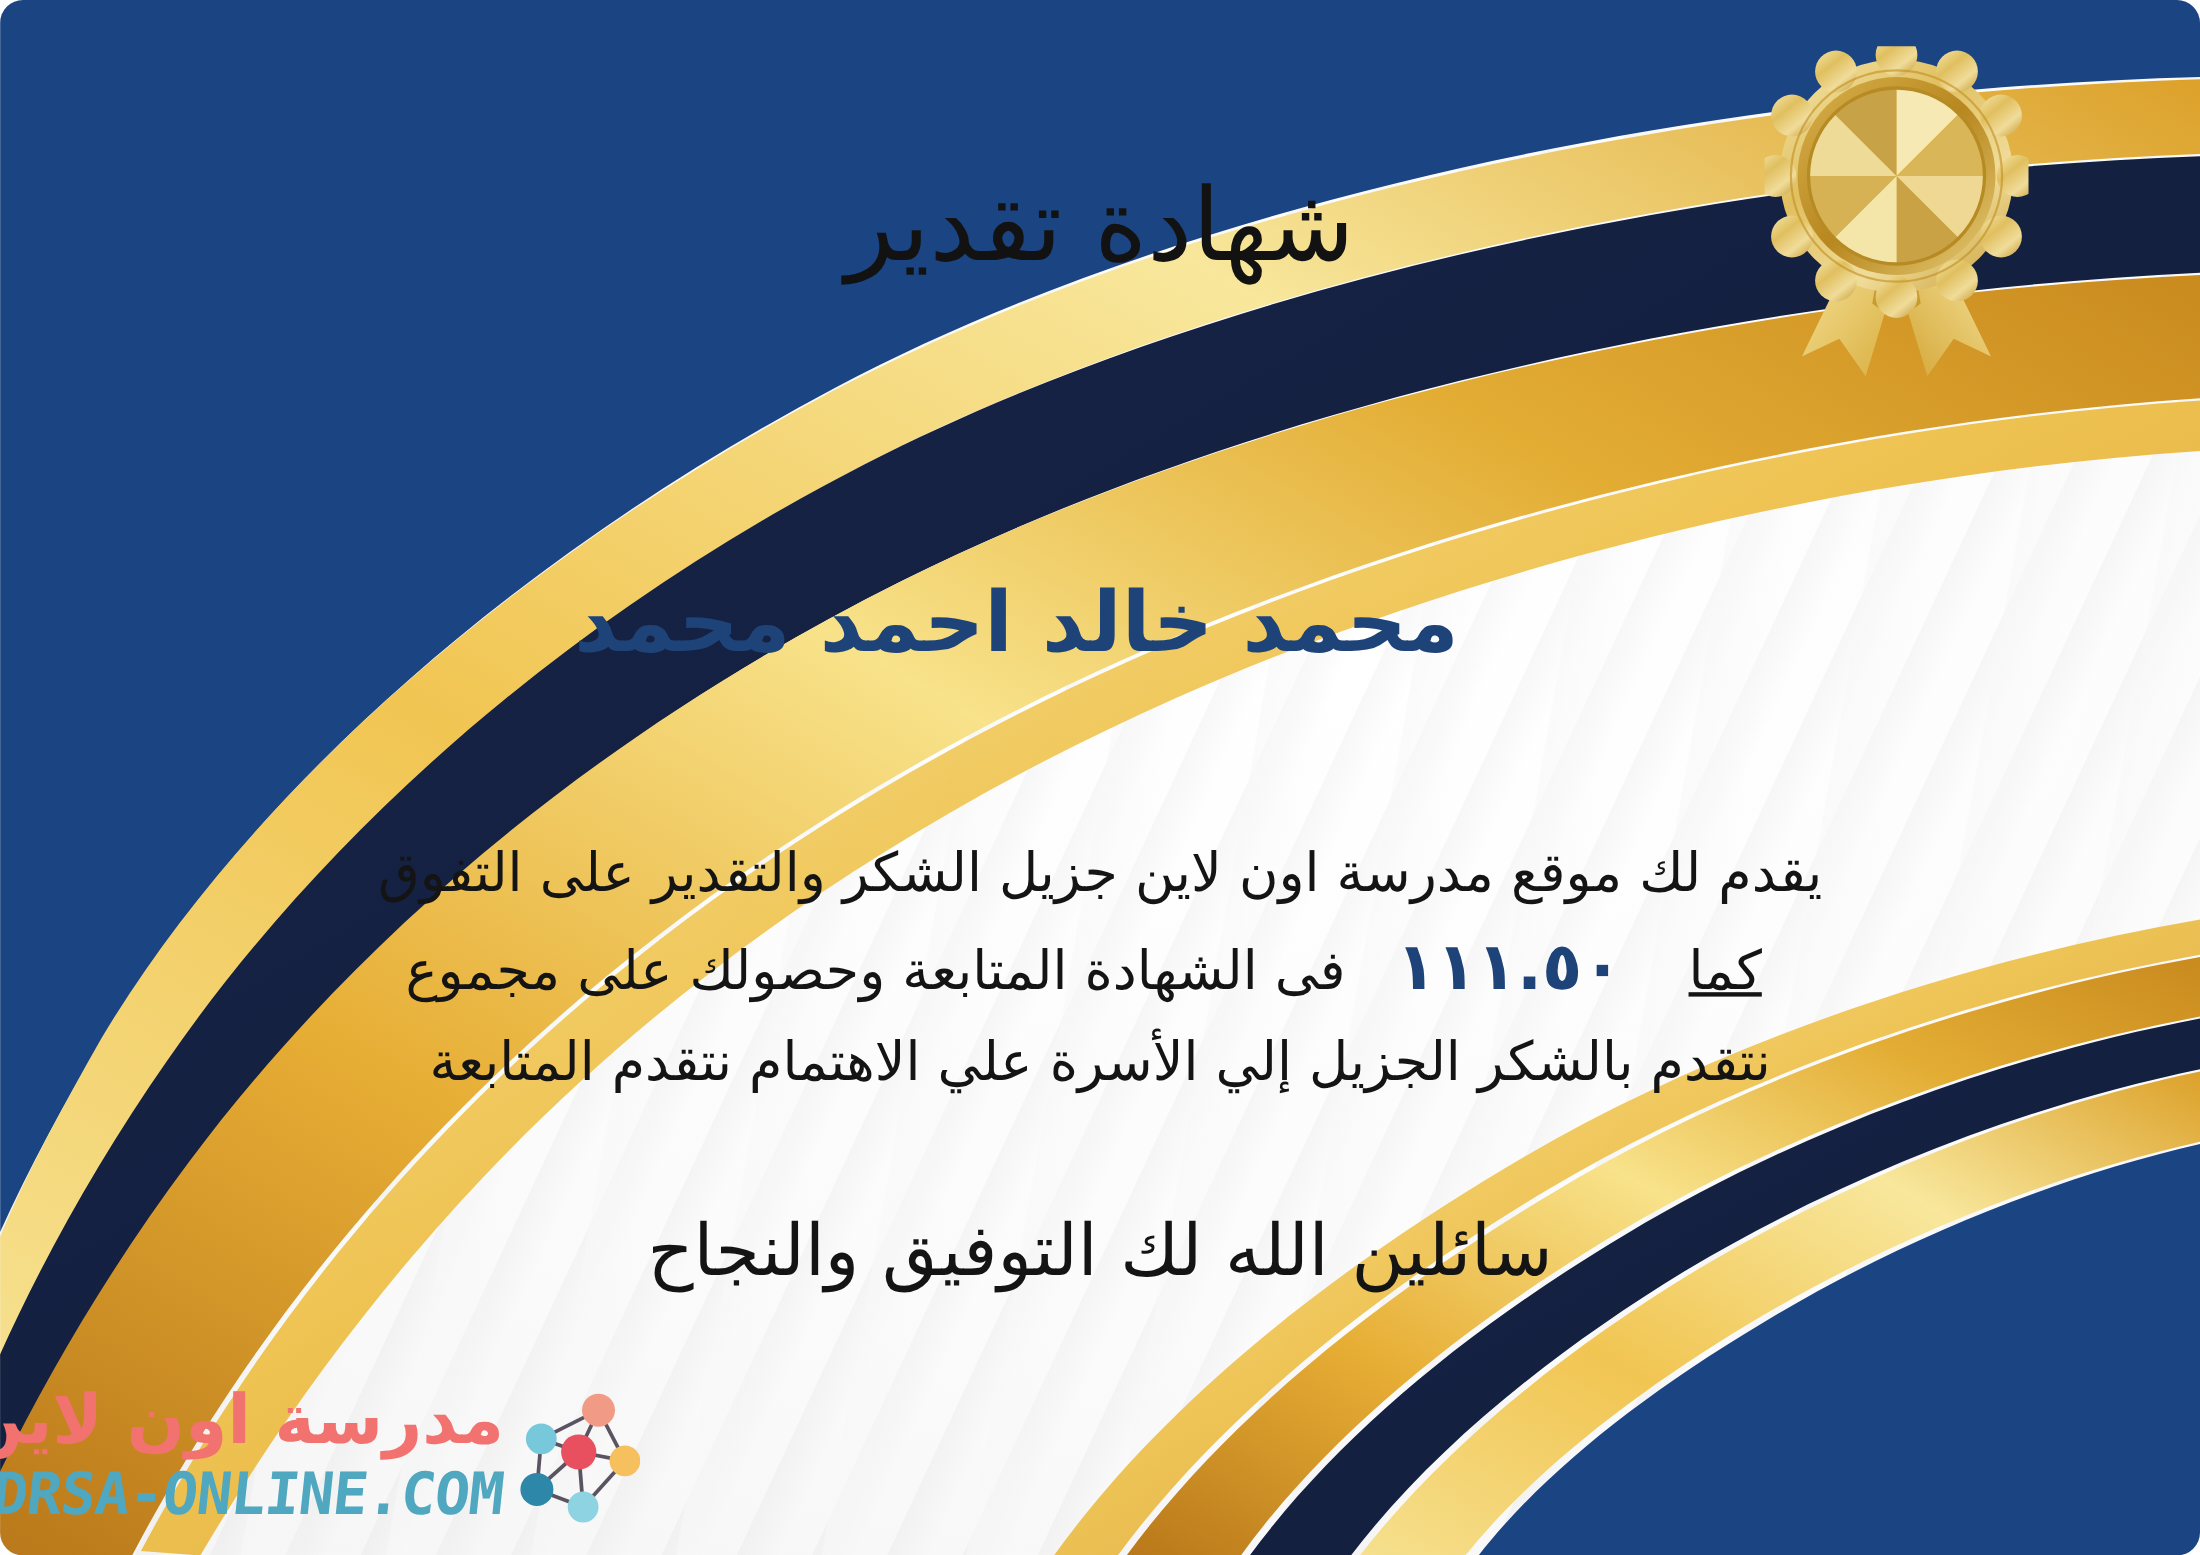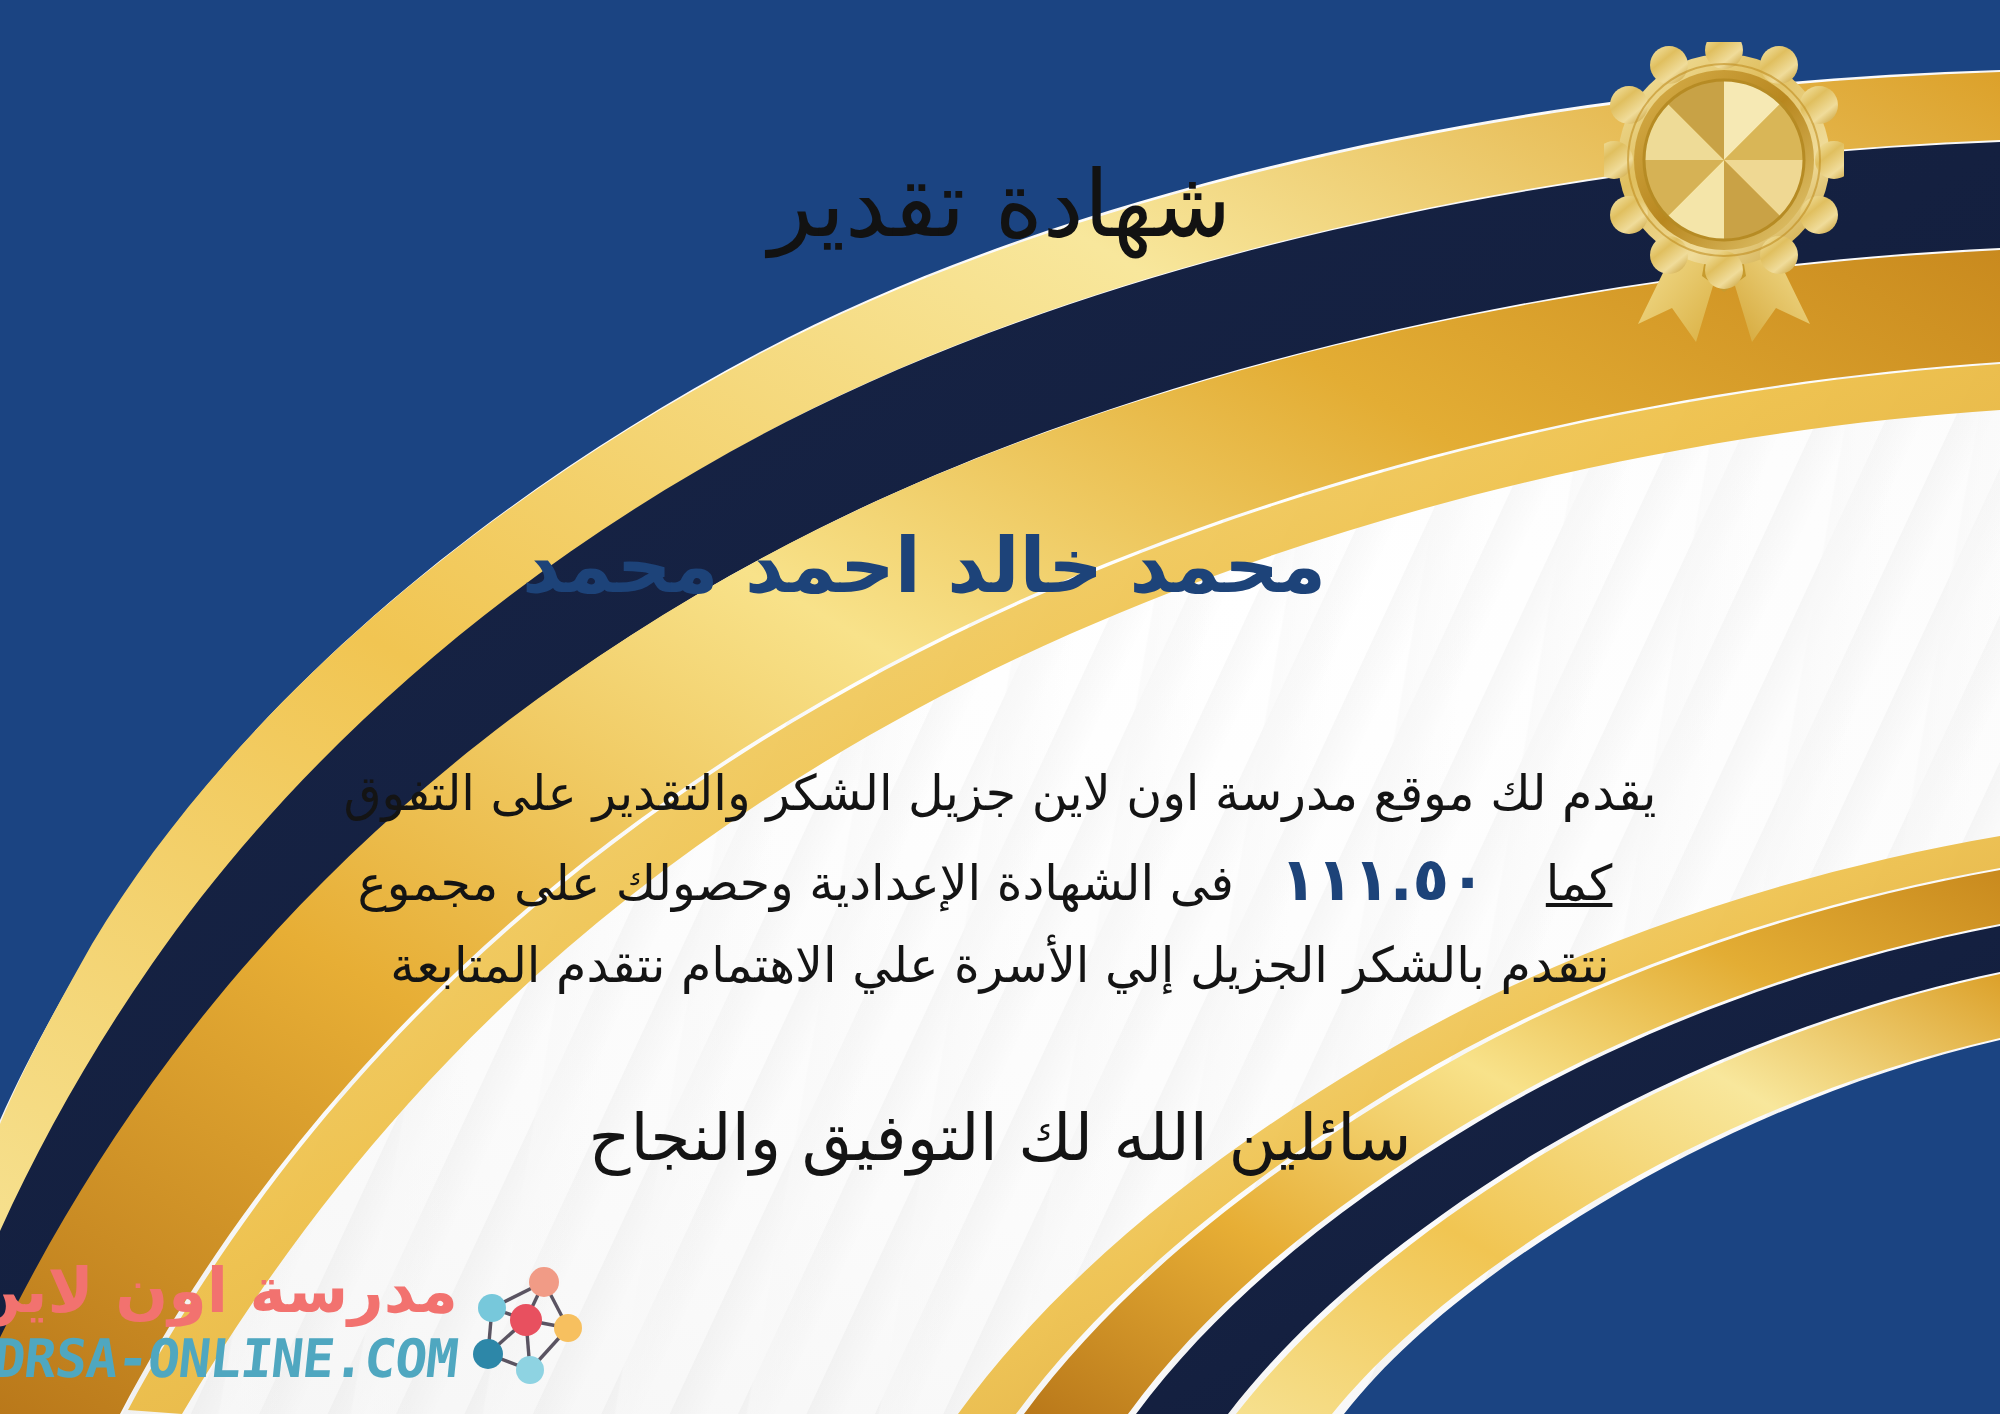--- a/index.html
+++ b/index.html
@@ -4,20 +4,21 @@
 <title>Certificate</title>
 <style>
   html,body{margin:0;padding:0;background:#ffffff;}
   *{box-sizing:border-box;}
   .stage{
     position:relative;
     width:2000px;height:1414px;
     overflow:hidden;
     background:#ffffff;
     font-family:"DejaVu Sans","Liberation Sans",sans-serif;
+    border-radius:21px;
   }
 
   
   .paper{
     position:absolute;inset:0;
     background:
       repeating-linear-gradient(115deg,
         rgba(0,0,0,0.000) 0px,
         rgba(0,0,0,0.000) 26px,
         rgba(0,0,0,0.028) 27px,
@@ -300,21 +301,21 @@
     <div class="cert-title">شهادة تقدير</div>
 
     <div class="cert-name">محمد خالد احمد محمد</div>
 
     <div class="body-block">
       <div class="body-line l1">يقدم لك موقع مدرسة اون لاين جزيل الشكر  والتقدير على التفوق</div>
 
       <div class="body-line l2">
         <span class="gap-word">كما</span>
         <span class="score">١١١.٥٠</span>
-        <span>فى الشهادة الإعدادية وحصولك على مجموع</span>
+        <span>فى الشهادة المتابعة وحصولك على مجموع</span>
       </div>
 
       <div class="body-line l3">نتقدم  بالشكر الجزيل إلي الأسرة علي الاهتمام نتقدم المتابعة</div>
     </div>
 
     <div class="closing">سائلين الله لك التوفيق  والنجاح</div>
   </div>
 
   <div class="logo">
     <div class="logo-mark">

